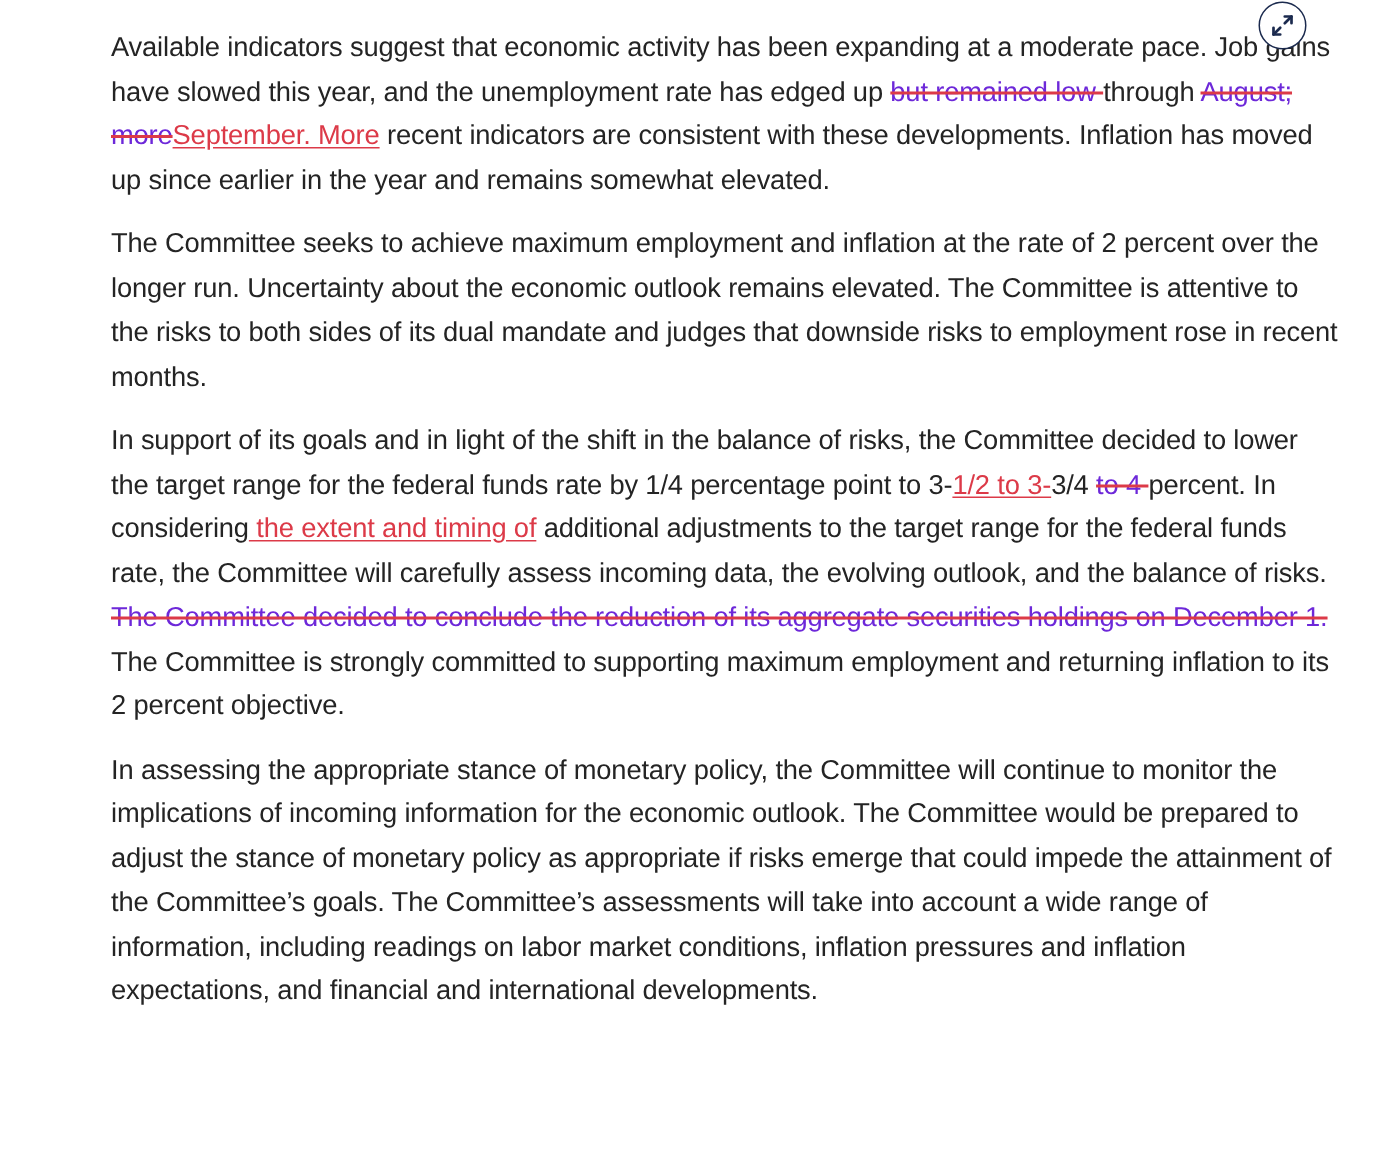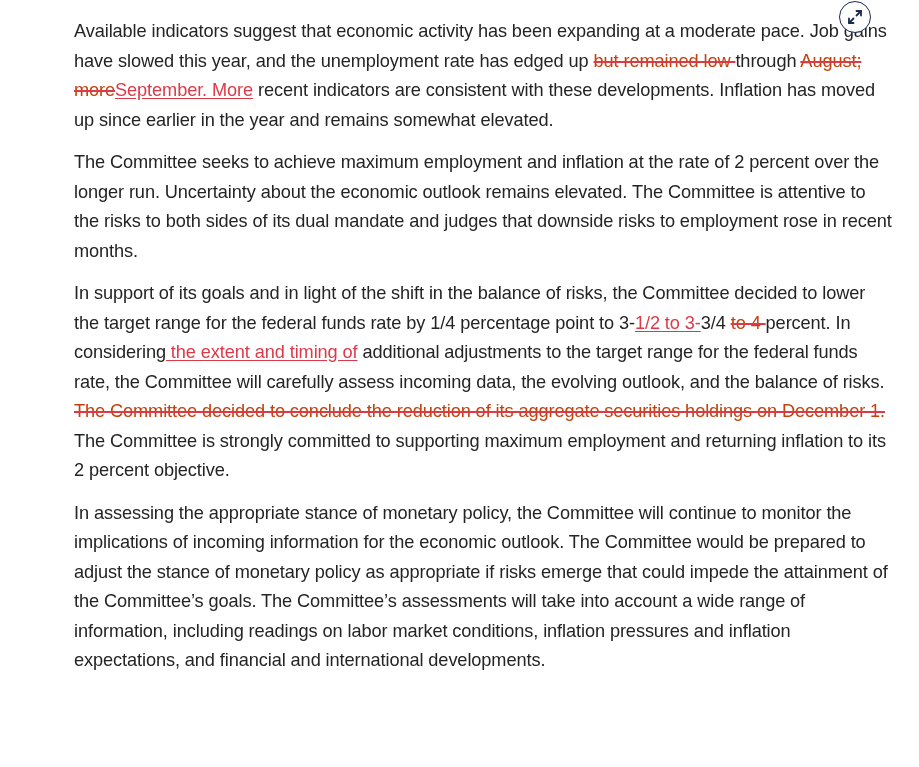--- a/index.html
+++ b/index.html
@@ -23,21 +23,21 @@
     }
     .para {
       font-size: 18.2px;
       line-height: 29.5px;
       margin: 0 0 13px 0;
       letter-spacing: -0.1px;
       word-spacing: 0px;
     }
     .seg { white-space: normal; }
     .del {
-      color: #c2410c;
+      color: #6d28d9;
       text-decoration: line-through;
       text-decoration-color: #dc3a48;
       text-decoration-thickness: 1.5px;
     }
     .ins {
       color: #dc3a48;
       text-decoration: underline;
       text-decoration-color: #dc3a48;
       text-underline-offset: 2px;
     }

